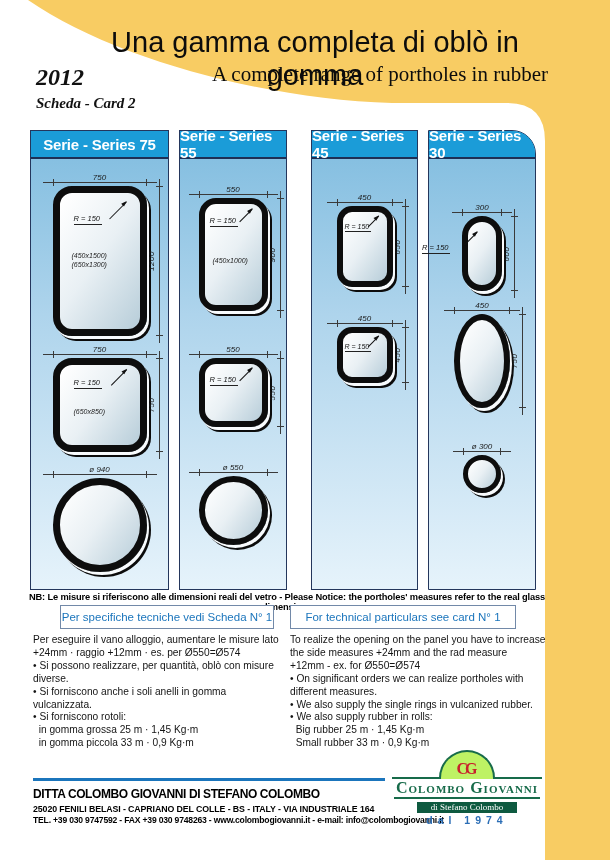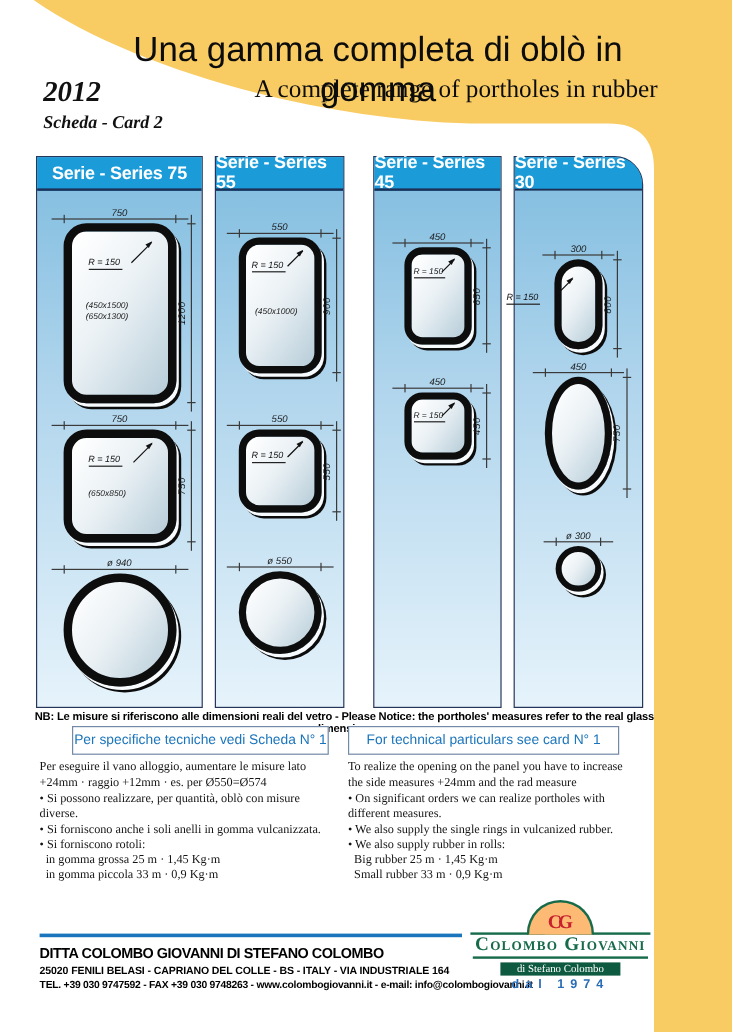--- a/index.html
+++ b/index.html
@@ -53,36 +53,36 @@
         border-left:6px solid #111;border-top:2.5px solid transparent;border-bottom:2.5px solid transparent;}
   .ilab{position:absolute;font-size:7px;color:#222;line-height:9px;white-space:pre-line;z-index:3;}
 
   
   .nb{position:absolute;left:28px;top:592px;width:518px;z-index:2;text-align:center;
       font-size:9.3px;font-weight:bold;letter-spacing:-0.15px;color:#000;}
   .specbox{position:absolute;top:605px;height:22px;z-index:2;border:1px solid #7289a8;background:#fff;
       display:flex;align-items:center;justify-content:center;
       color:var(--text_blue,#1B75BC);font-size:11.5px;}
   .boxit{left:60px;width:212px;} .boxen{left:290px;width:224px;}
-  .bodycol{position:absolute;top:634px;z-index:2;font-size:10.2px;line-height:12.9px;color:#141414;font-family:Liberation Serif, serif;}
+  .bodycol{position:absolute;top:634px;z-index:2;font-size:10.2px;line-height:12.9px;color:#141414;}
   .colit{left:33px;width:254px;} .colen{left:290px;width:256px;}
   .bodycol div{white-space:pre-wrap;}
 
   .notes{position:absolute;left:33px;top:754px;z-index:2;color:var(--text_blue,#1B75BC);
          font-style:italic;font-size:10px;line-height:11.5px;}
   .rule{position:absolute;left:33px;top:778px;width:352px;height:3px;z-index:2;background:var(--text_blue,#1B75BC);}
   .company{position:absolute;left:33px;top:787px;z-index:2;font-size:12px;font-weight:bold;letter-spacing:-0.4px;color:#000;}
   .address{position:absolute;left:33px;top:804px;z-index:2;font-size:8.8px;font-weight:bold;letter-spacing:-0.1px;color:#000;}
   .contacts{position:absolute;left:33px;top:815px;z-index:2;font-size:8.6px;font-weight:bold;letter-spacing:-0.2px;color:#000;}
 
   
   .logo{position:absolute;left:388px;top:750px;width:158px;z-index:2;text-align:center;}
   .archrow{position:relative;height:29px;}
   .archline{position:absolute;left:4px;right:4px;bottom:0;height:2px;background:var(--logo_green,#176B4A);}
-  .arch{position:relative;width:56px;height:29px;margin:0 auto;background:#fdba74;box-sizing:border-box;
+  .arch{position:relative;width:56px;height:29px;margin:0 auto;background:#bef264;box-sizing:border-box;
         border:2px solid var(--logo_green,#176B4A);border-bottom:0;border-radius:30px 30px 0 0;
         display:flex;align-items:flex-end;justify-content:center;z-index:2;}
   .cg{font-family:"Liberation Serif",serif;font-weight:bold;font-size:16px;line-height:1;
       letter-spacing:-3px;color:var(--logo_red,#C8202C);padding:0 3px 2px 0;}
   .lname{font-family:"Liberation Serif",serif;font-variant:small-caps;font-weight:600;font-size:16px;
          line-height:17px;letter-spacing:1px;color:var(--logo_green,#176B4A);}
   .lrule{height:2px;background:var(--logo_green,#176B4A);margin:1px 6px 0;}
   .lbar{margin:3px 29px 0;background:var(--logo_dark_green,#0E5A40);color:#fff;
         font-family:"Liberation Serif",serif;font-size:9px;line-height:11px;}
   .lyear{margin-top:1px;color:var(--logo_blue,#2A6DB5);font-size:10.5px;font-weight:bold;letter-spacing:5px;}
@@ -265,20 +265,21 @@
     <div>• Si possono realizzare, per quantità, oblò con misure</div>
     <div>diverse.</div>
     <div>• Si forniscono anche i soli anelli in gomma vulcanizzata.</div>
     <div>• Si forniscono rotoli:</div>
     <div>  in gomma grossa 25 m · 1,45 Kg·m</div>
     <div>  in gomma piccola 33 m · 0,9 Kg·m</div>
   </div>
   <div class="bodycol colen">
     <div>To realize the opening on the panel you have to increase</div>
     <div>the side measures +24mm and the rad measure</div>
+    <div>+12mm - ex. for Ø550=Ø574</div>
     <div>• On significant orders we can realize portholes with</div>
     <div>different measures.</div>
     <div>• We also supply the single rings in vulcanized rubber.</div>
     <div>• We also supply rubber in rolls:</div>
     <div>  Big rubber 25 m · 1,45 Kg·m</div>
     <div>  Small rubber 33 m · 0,9 Kg·m</div>
   </div>
 
   <div class="rule"></div>
   <div class="company">DITTA COLOMBO GIOVANNI DI STEFANO COLOMBO</div>

